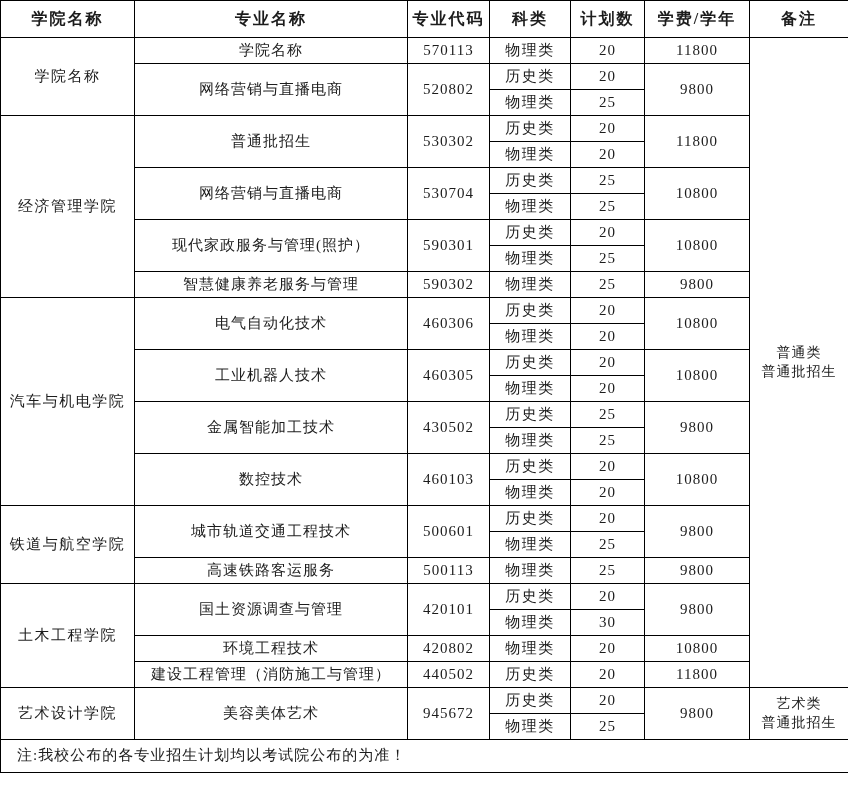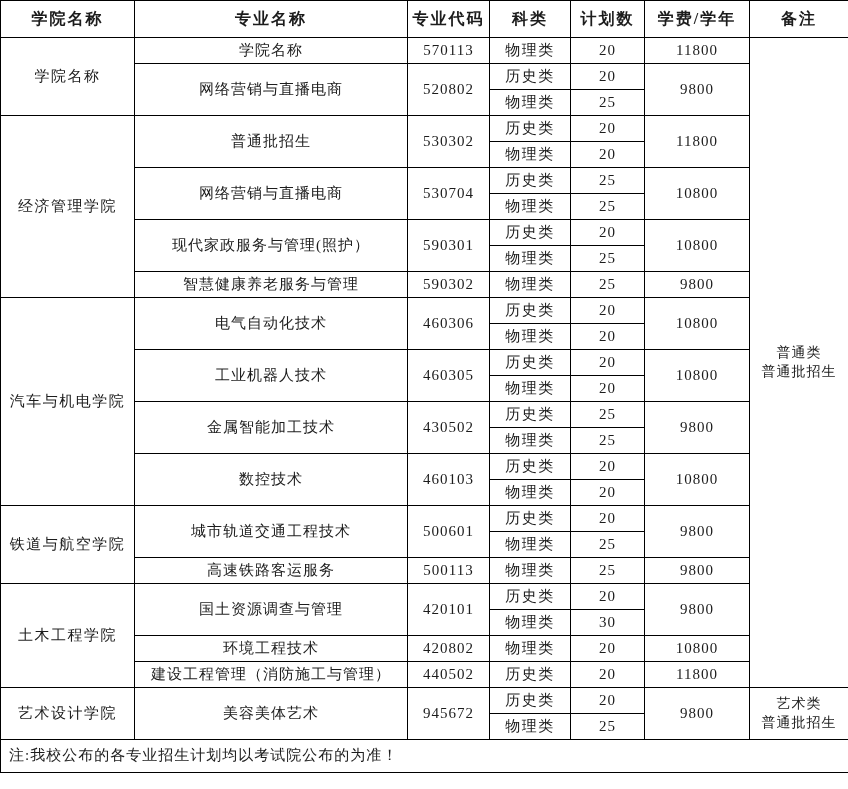--- a/index.html
+++ b/index.html
@@ -58,21 +58,21 @@
     letter-spacing: 1px;
   }
   .plan-table td.remark-cell .remark-line {
     display: block;
   }
   .plan-table tfoot tr {
     height: 33px;
   }
   .plan-table tfoot td {
     text-align: left;
-    padding: 5px 4px 5px 8px;
+    padding: 5px 4px 5px 16px;
     font-size: 15px;
     letter-spacing: 1px;
   }
 </style>
 </head>
 <body>
 
 <div class="page">
   <table class="plan-table">
     <colgroup>

